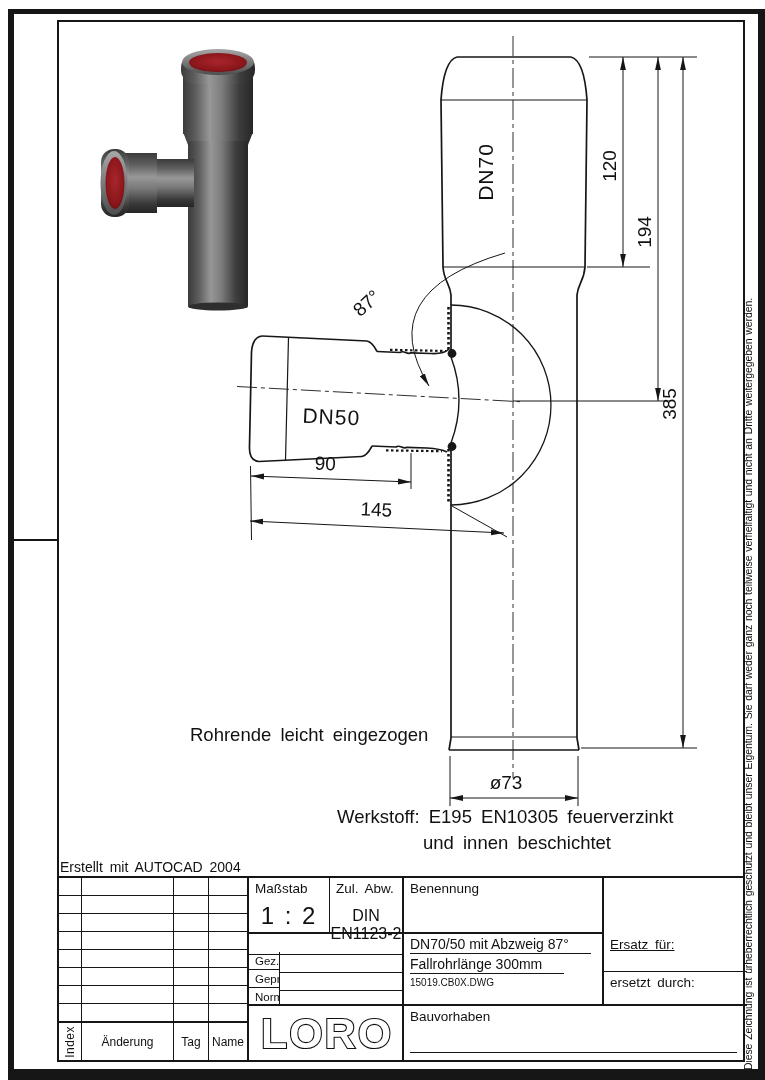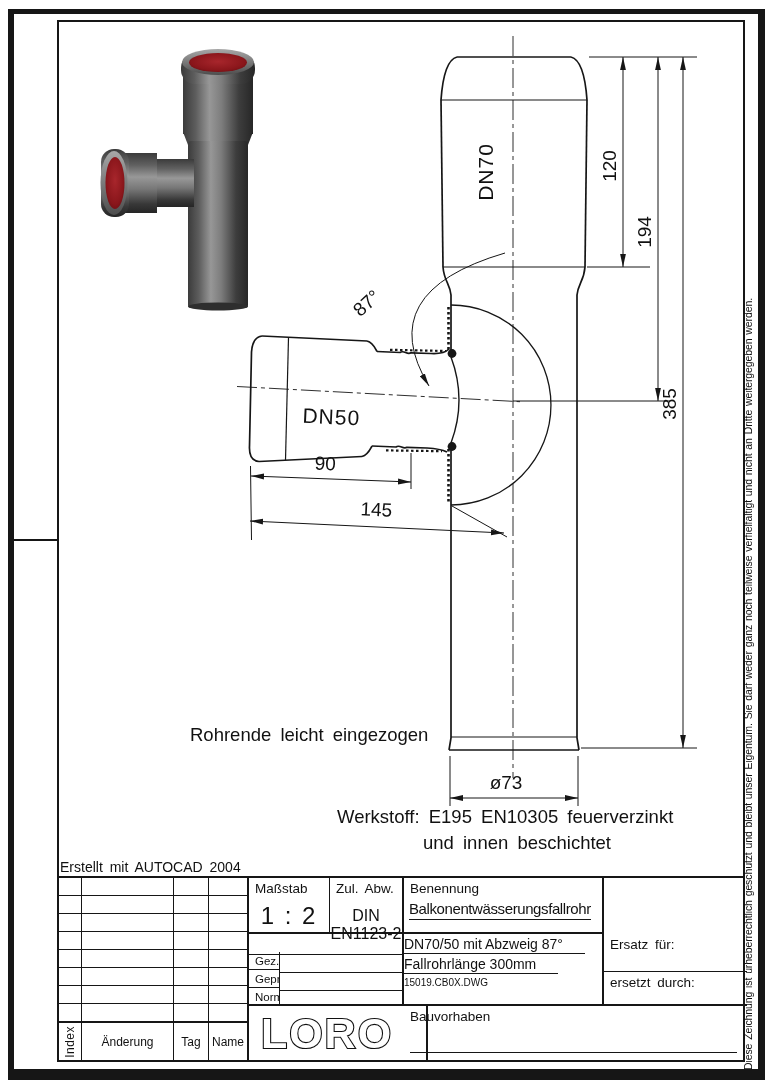--- a/index.html
+++ b/index.html
@@ -48,29 +48,29 @@
 
   
   .cell-benennung{left:345px;top:0;width:200px;height:56px;border-right:2px solid #161616;border-bottom:2px solid #161616;}
   .cell-benennung .val{display:inline-block;font-size:15px;letter-spacing:-0.4px;margin:4px 0 0 5px;
         border-bottom:1.5px solid #161616;padding-bottom:2px;}
   .cell-zeichnr{left:545px;top:0;width:143px;height:56px;border-bottom:2px solid #161616;}
   .cell-zeichnr .val{display:block;font-size:20px;text-align:center;margin-top:3px;
         border-bottom:1.5px solid #161616;margin-left:8px;margin-right:8px;padding-bottom:3px;}
 
   .cell-desc{left:345px;top:56px;width:200px;height:72px;border-right:2px solid #161616;border-bottom:2px solid #161616;
-        font-size:14px;}
+        font-size:14px;padding-left:6px;}
   .cell-desc .dl{margin-top:2px;}
   .cell-desc .ul{display:inline-block;border-bottom:1.2px solid #161616;padding:0 22px 1px 0;}
   .cell-desc .small{font-size:10px;margin-top:3px;}
 
-  .cell-ersatz{left:545px;top:56px;width:143px;height:38px;border-bottom:1.2px solid #161616;}
+  .cell-ersatz{left:545px;top:56px;width:143px;height:38px;border-bottom:1.2px solid #161616;text-decoration:underline;}
   .cell-ersetzt{left:545px;top:94px;width:143px;height:34px;border-bottom:2px solid #161616;}
 
-  .cell-logo{left:190px;top:128px;width:179px;height:54px;border-right:2px solid #161616;}
+  .cell-logo{left:190px;top:128px;width:155px;height:54px;border-right:2px solid #161616;}
   .cell-bau{left:345px;top:128px;width:343px;height:54px;}
   .bau-line{position:absolute;left:6px;right:10px;bottom:7px;border-top:1.5px solid #161616;}
 
   
   .copyright{position:absolute;left:742px;top:1070px;width:812px;height:16px;
         transform:rotate(-90deg);transform-origin:0 0;
         font-size:10.5px;white-space:nowrap;letter-spacing:-0.1px;word-spacing:1px;}
 </style>
 </head>
 <body>
@@ -293,21 +293,20 @@
       <div>Gepr.</div>
       <div class="ctr"></div>
       <div class="ctr"></div>
       <div>Norm.</div>
       <div class="ctr"></div>
       <div class="ctr"></div>
     </div>
 
     <div class="tb cell-benennung">
       <div class="lbl">Benennung</div>
-      <span class="val">Balkonentwässerungsfallrohr</span>
     </div>
 
 
     <div class="tb cell-desc">
       <div class="dl"><span class="ul">DN70/50 mit Abzweig 87°</span></div>
       <div class="dl"><span class="ul">Fallrohrlänge 300mm</span></div>
       <div class="dl small">15019.CB0X.DWG</div>
     </div>
 
     <div class="tb cell-ersatz">

